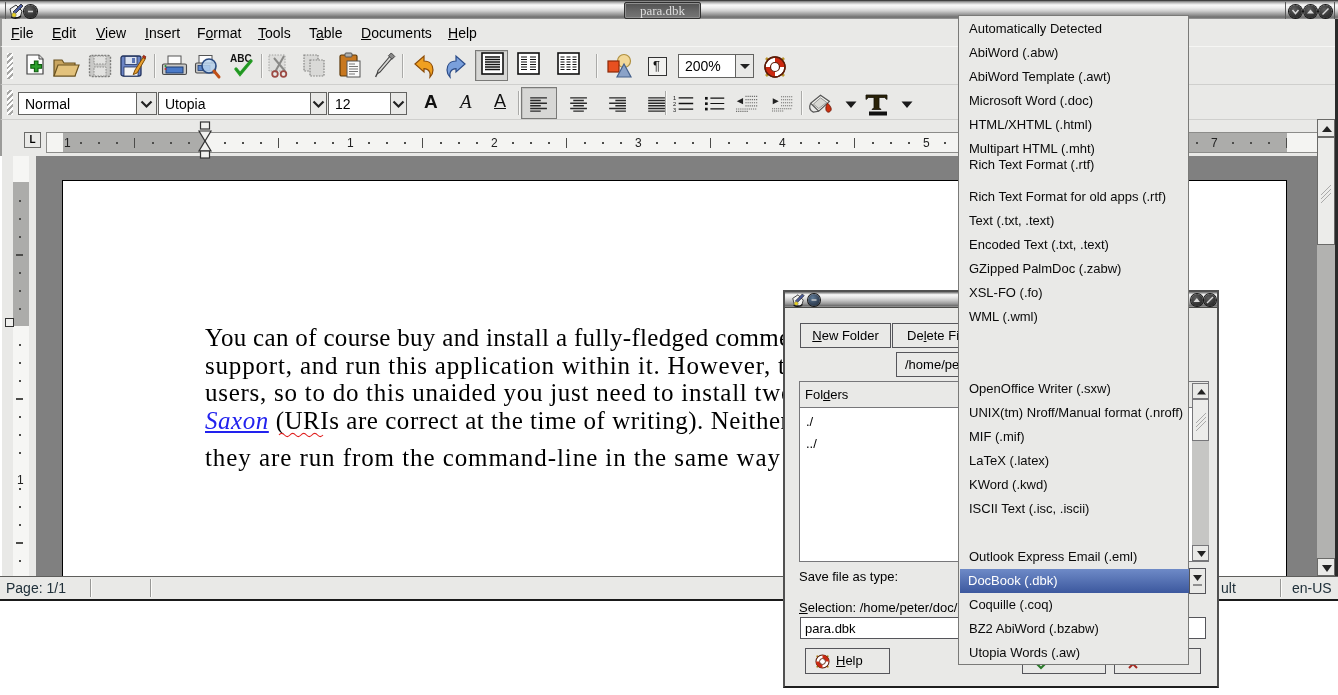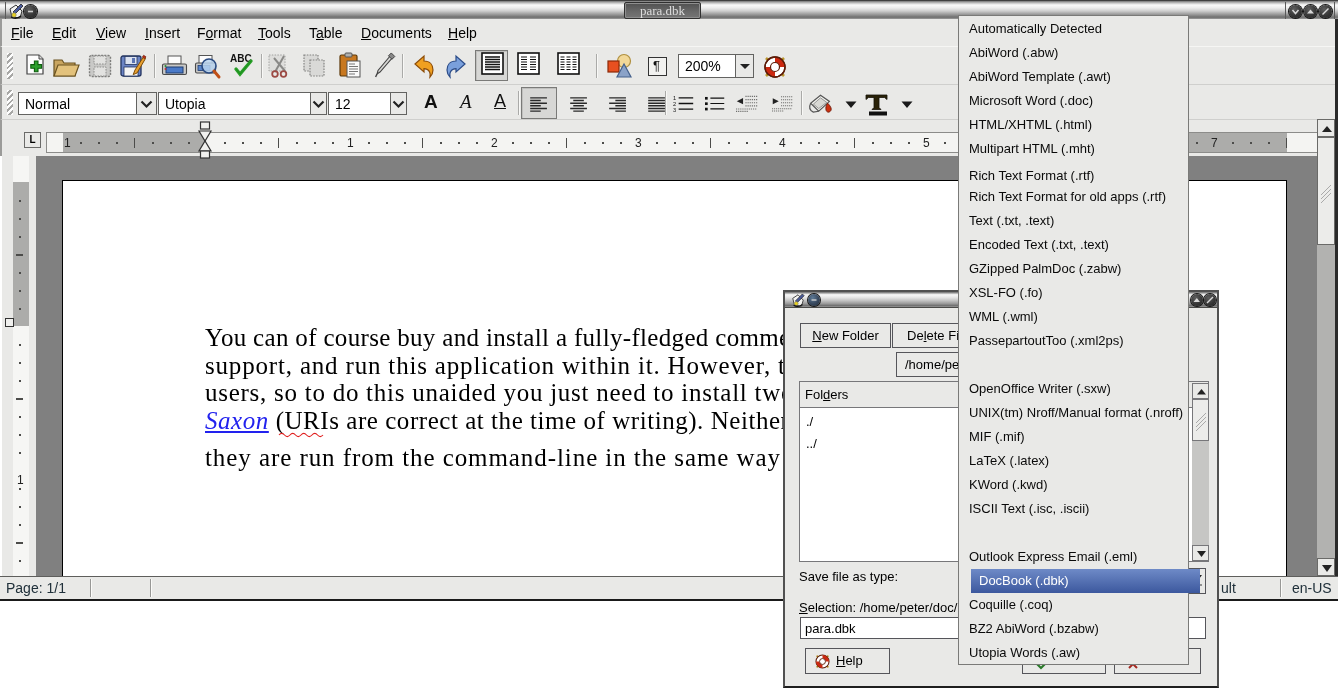--- a/index.html
+++ b/index.html
@@ -86,21 +86,21 @@
   border-bottom:1px solid #4a4a48; }
 .btn { position:absolute; background:#e9e9e7; border:1px solid #55555a; font-size:13px; text-align:center; }
 .btn u, .lbl u { text-decoration:underline; }
 .lbl { position:absolute; font-size:13px; white-space:nowrap; }
 
 
 #popup { position:absolute; left:958px; top:15px; width:231px; height:650px;
   background:#e9e9e7; border:1px solid #7a7a78; }
 #popup .row { position:absolute; left:1px; width:229px; height:24px; font-size:13px; line-height:24px;
   padding-left:9px; color:#0a0a0a; white-space:nowrap; }
-#popup .sel { background:linear-gradient(#6e8ac7,#3c589e); color:#fff; left:12px;padding-left:8px; }
+#popup .sel { background:linear-gradient(#6e8ac7,#3c589e); color:#fff; left:1px;padding-left:8px; }
 </style>
 </head>
 <body>
 <div id="root">
 
   <div class="titlebar">
     <div class="tb-sep" style="left:5px"></div>
     <div class="tb-sep" style="left:1285px"></div>
     <div class="tb-sep" style="left:1334px"></div>
     <svg style="left:8px;top:2px" width="16" height="17" viewBox="0 0 16 17">
@@ -639,28 +639,27 @@
       </svg>
   </div>
 
   <div id="popup">
       <div class="row" style="top:1px">Automatically Detected</div>
       <div class="row" style="top:25px">AbiWord (.abw)</div>
       <div class="row" style="top:73px">Microsoft Word (.doc)</div>
       <div class="row" style="top:49px">AbiWord Template (.awt)</div>
       <div class="row" style="top:97px">HTML/XHTML (.html)</div>
       <div class="row" style="top:121px">Multipart HTML (.mht)</div>
-      <div class="row" style="top:148px">Rich Text Format (.rtf)</div>
+      <div class="row" style="top:137px">Rich Text Format (.rtf)</div>
       <div class="row" style="top:169px">Rich Text Format for old apps (.rtf)</div>
       <div class="row" style="top:193px">Text (.txt, .text)</div>
       <div class="row" style="top:217px">Encoded Text (.txt, .text)</div>
       <div class="row" style="top:241px">GZipped PalmDoc (.zabw)</div>
       <div class="row" style="top:265px">XSL-FO (.fo)</div>
       <div class="row" style="top:289px">WML (.wml)</div>
-      <div class="row" style="top:313px">PassepartoutToo (.xml2ps)</div>
       <div class="row" style="top:361px">OpenOffice Writer (.sxw)</div>
       <div class="row" style="top:385px">UNIX(tm) Nroff/Manual format (.nroff)</div>
       <div class="row" style="top:409px">MIF (.mif)</div>
       <div class="row" style="top:433px">LaTeX (.latex)</div>
       <div class="row" style="top:457px">KWord (.kwd)</div>
       <div class="row" style="top:481px">ISCII Text (.isc, .iscii)</div>
       <div class="row" style="top:529px">Outlook Express Email (.eml)</div>
       <div class="row sel" style="top:553px">DocBook (.dbk)</div>
       <div class="row" style="top:577px">Coquille (.coq)</div>
       <div class="row" style="top:601px">BZ2 AbiWord (.bzabw)</div>

